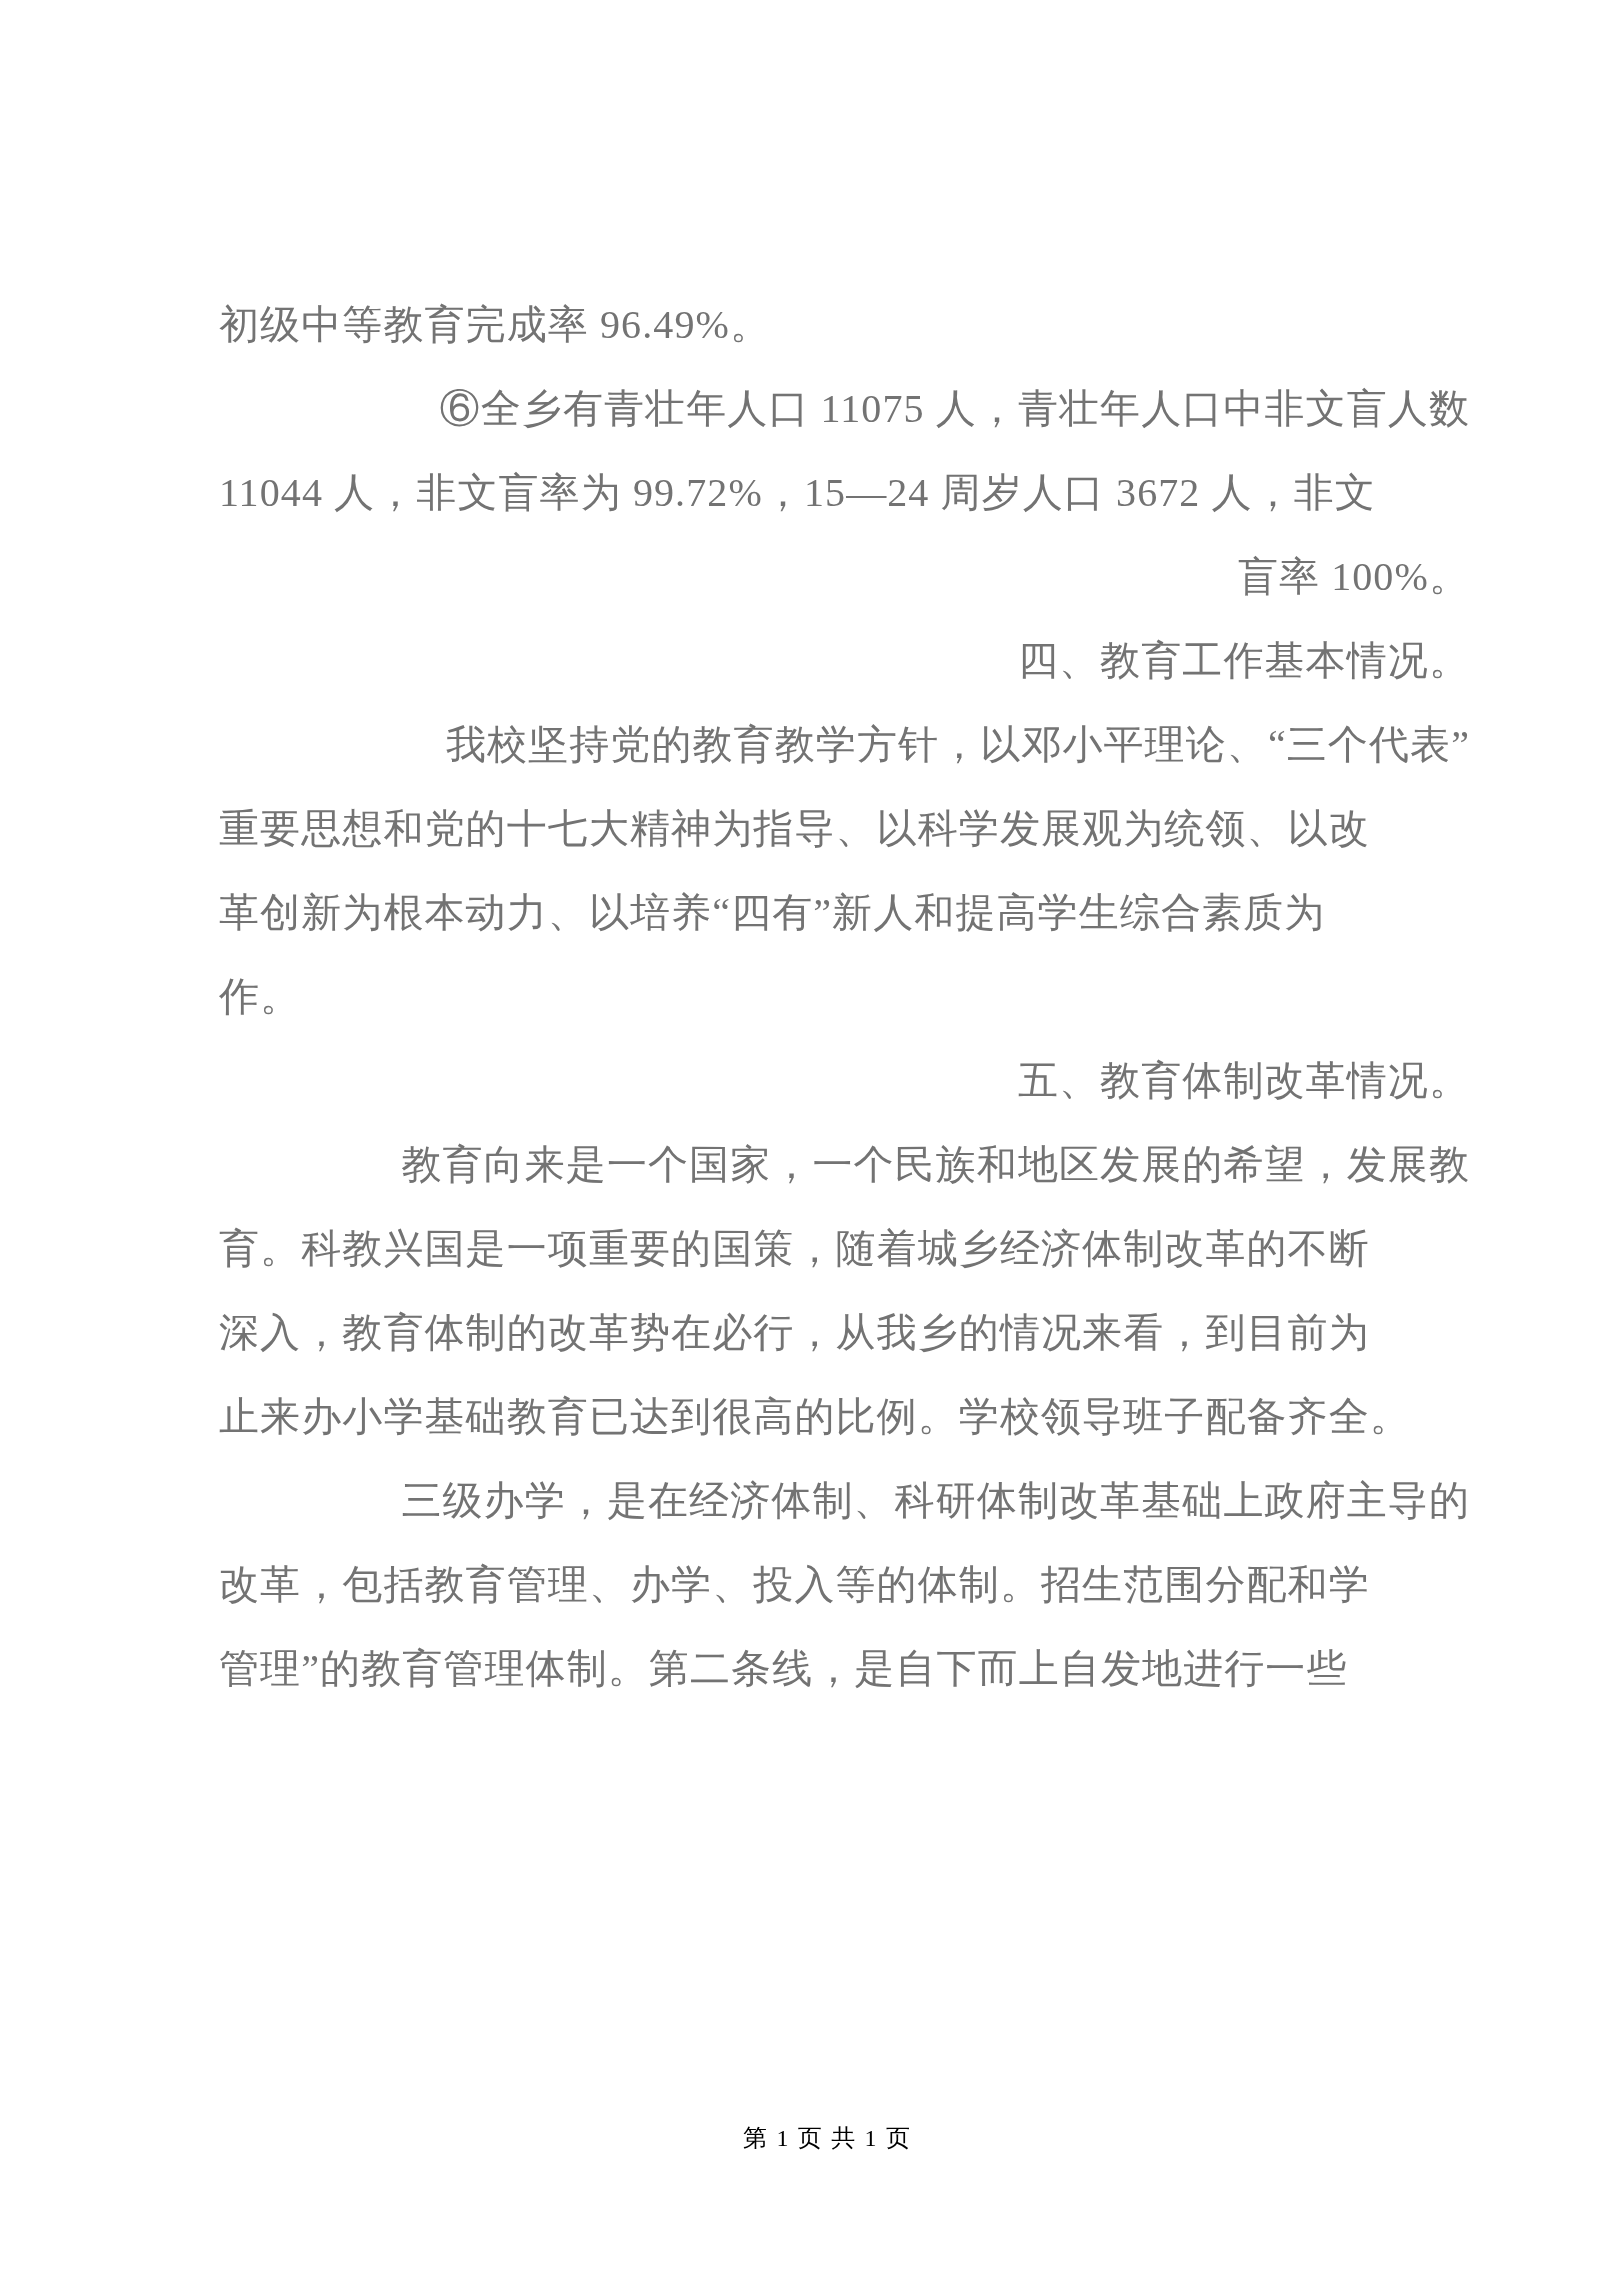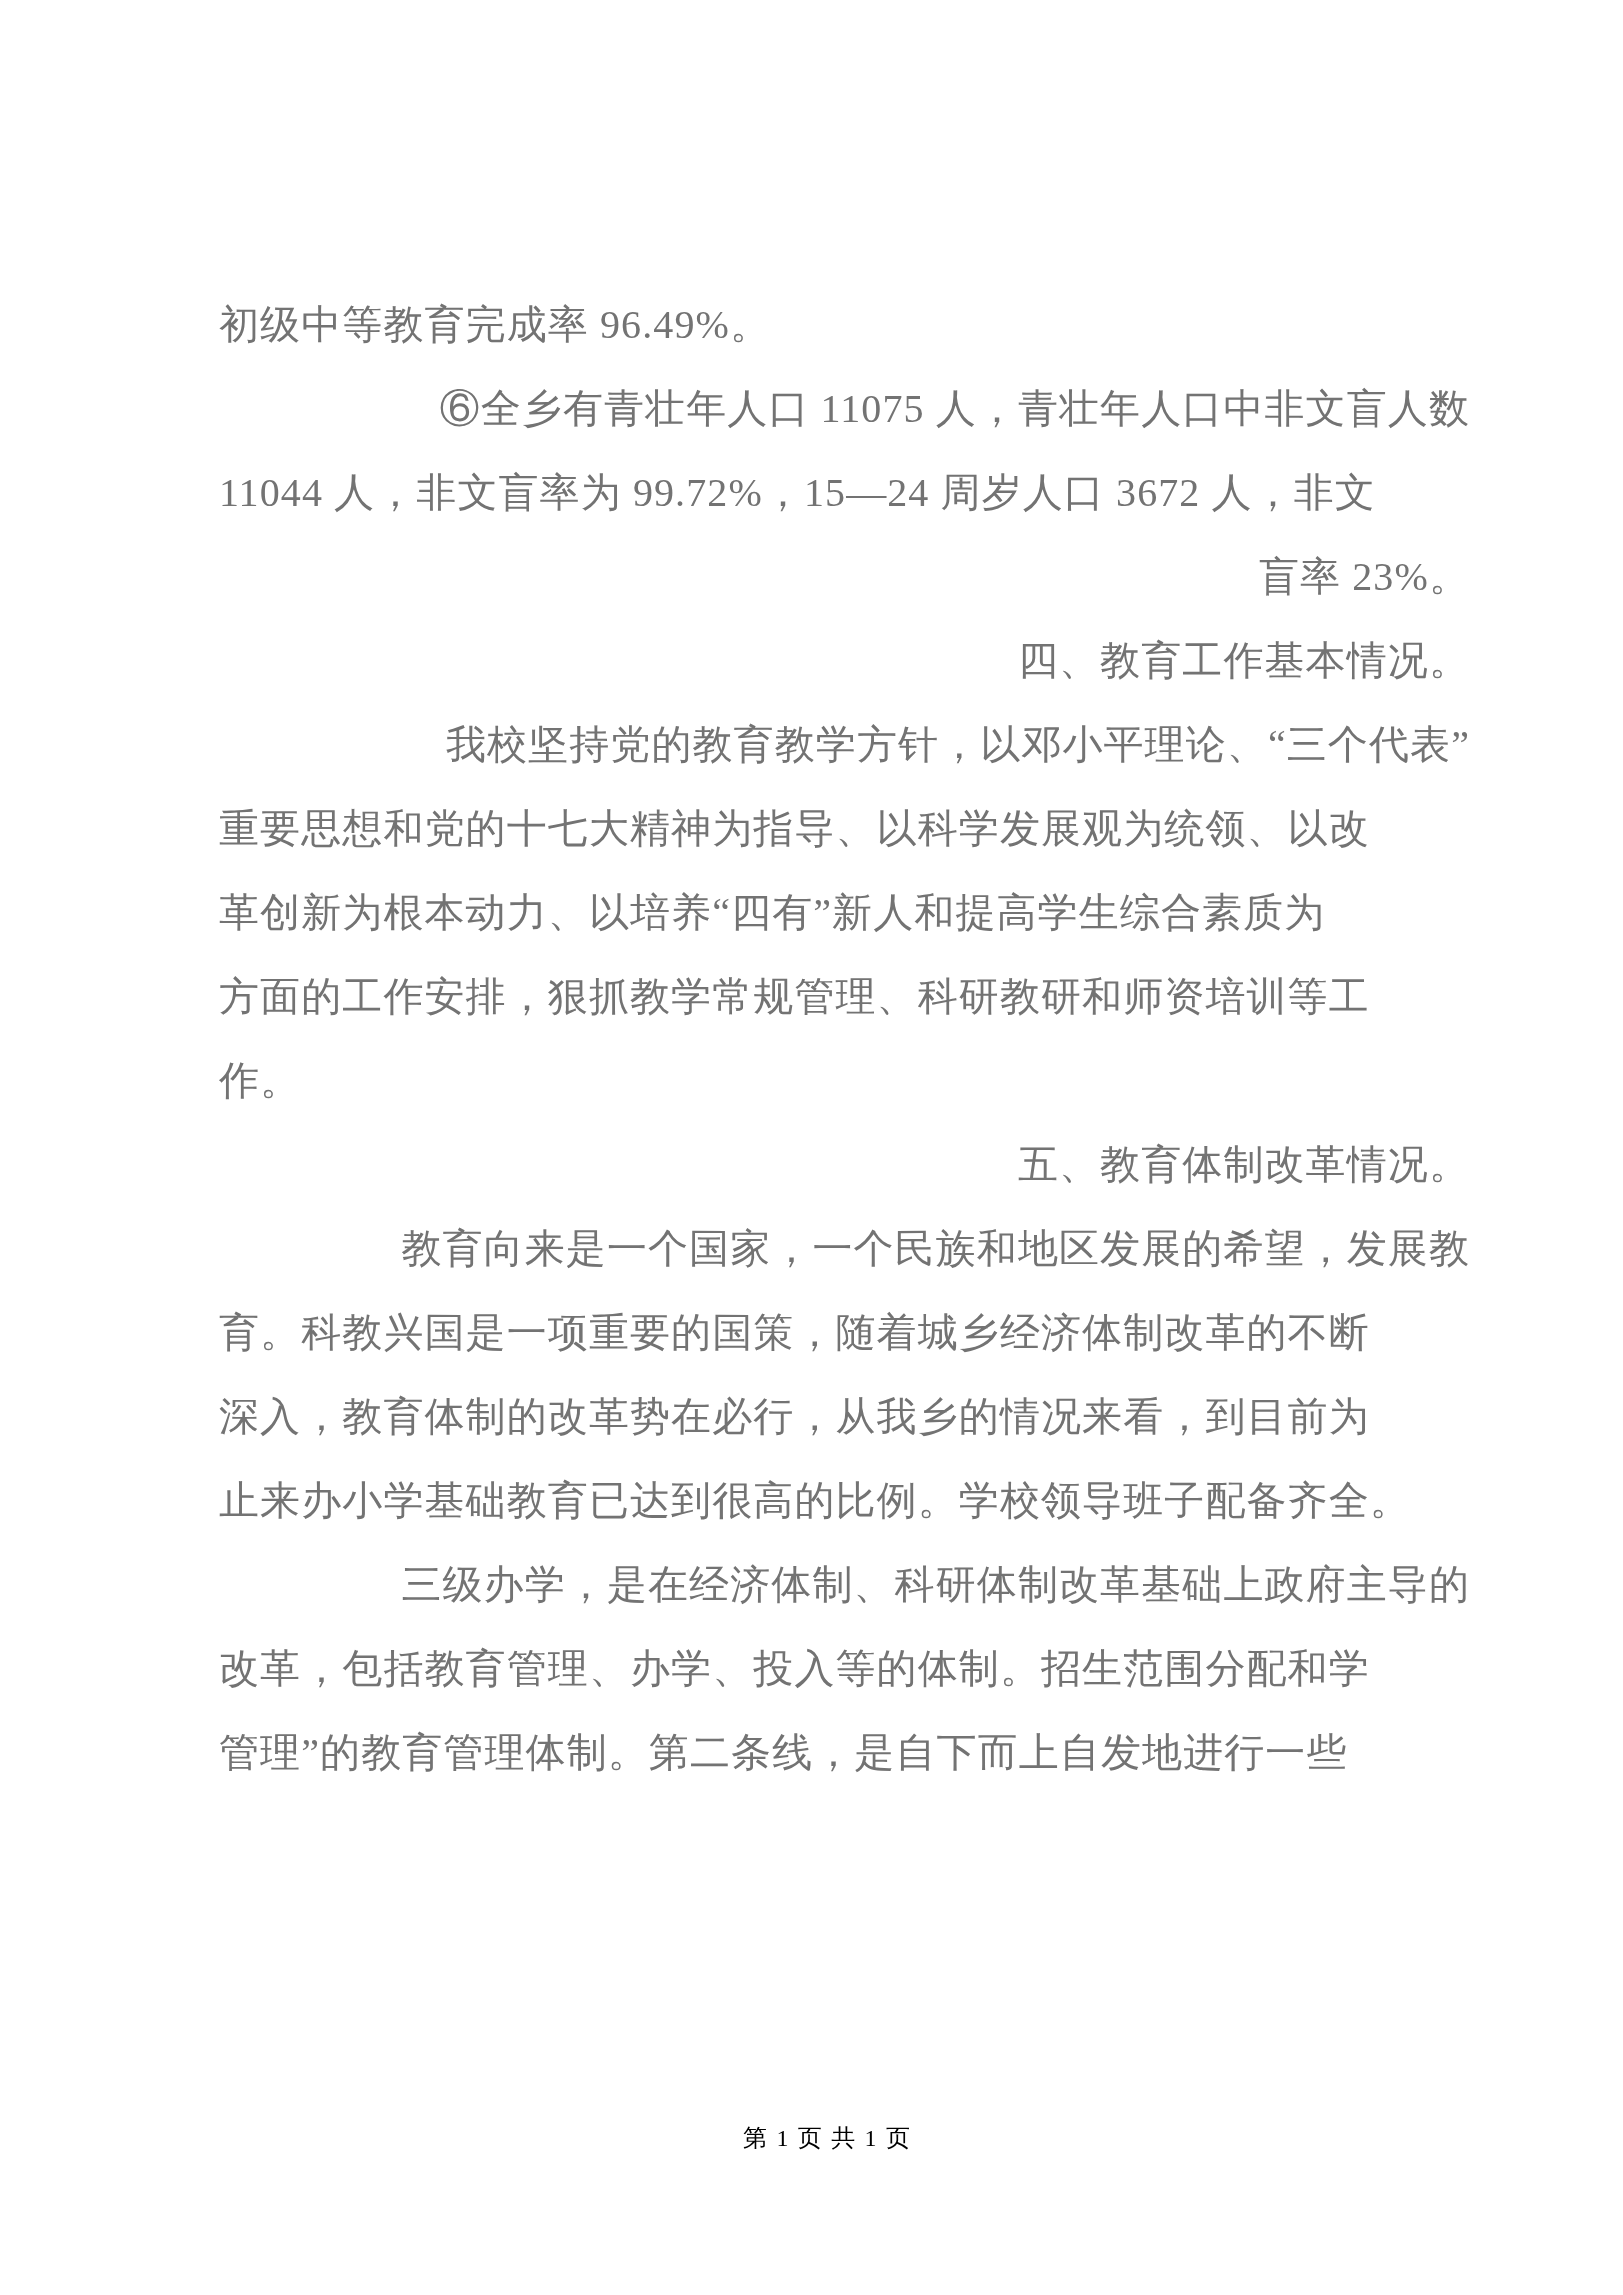--- a/index.html
+++ b/index.html
@@ -47,26 +47,25 @@
   }
 </style>
 </head>
 <body>
 
 <div class="page">
   <div class="text-block" id="text-block">
       <div class="doc-line">初级中等教育完成率 96.49%。</div>
       <div class="doc-line indent">⑥全乡有青壮年人口 11075 人，青壮年人口中非文盲人数</div>
       <div class="doc-line">11044 人，非文盲率为 99.72%，15—24 周岁人口 3672 人，非文</div>
-      <div class="doc-line indent">盲率 23%。</div>
+      <div class="doc-line indent">盲率 100%。</div>
       <div class="doc-line indent">四、教育工作基本情况。</div>
       <div class="doc-line indent">我校坚持党的教育教学方针，以邓小平理论、“三个代表”</div>
       <div class="doc-line">重要思想和党的十七大精神为指导、以科学发展观为统领、以改</div>
       <div class="doc-line">革创新为根本动力、以培养“四有”新人和提高学生综合素质为</div>
-      <div class="doc-line">方面的工作安排，狠抓教学常规管理、科研教研和师资培训等工</div>
       <div class="doc-line">作。</div>
       <div class="doc-line indent">五、教育体制改革情况。</div>
       <div class="doc-line indent">教育向来是一个国家，一个民族和地区发展的希望，发展教</div>
       <div class="doc-line">育。科教兴国是一项重要的国策，随着城乡经济体制改革的不断</div>
       <div class="doc-line">深入，教育体制的改革势在必行，从我乡的情况来看，到目前为</div>
       <div class="doc-line">止来办小学基础教育已达到很高的比例。学校领导班子配备齐全。</div>
       <div class="doc-line indent">三级办学，是在经济体制、科研体制改革基础上政府主导的</div>
       <div class="doc-line">改革，包括教育管理、办学、投入等的体制。招生范围分配和学</div>
       <div class="doc-line">管理”的教育管理体制。第二条线，是自下而上自发地进行一些</div>
     </div>

